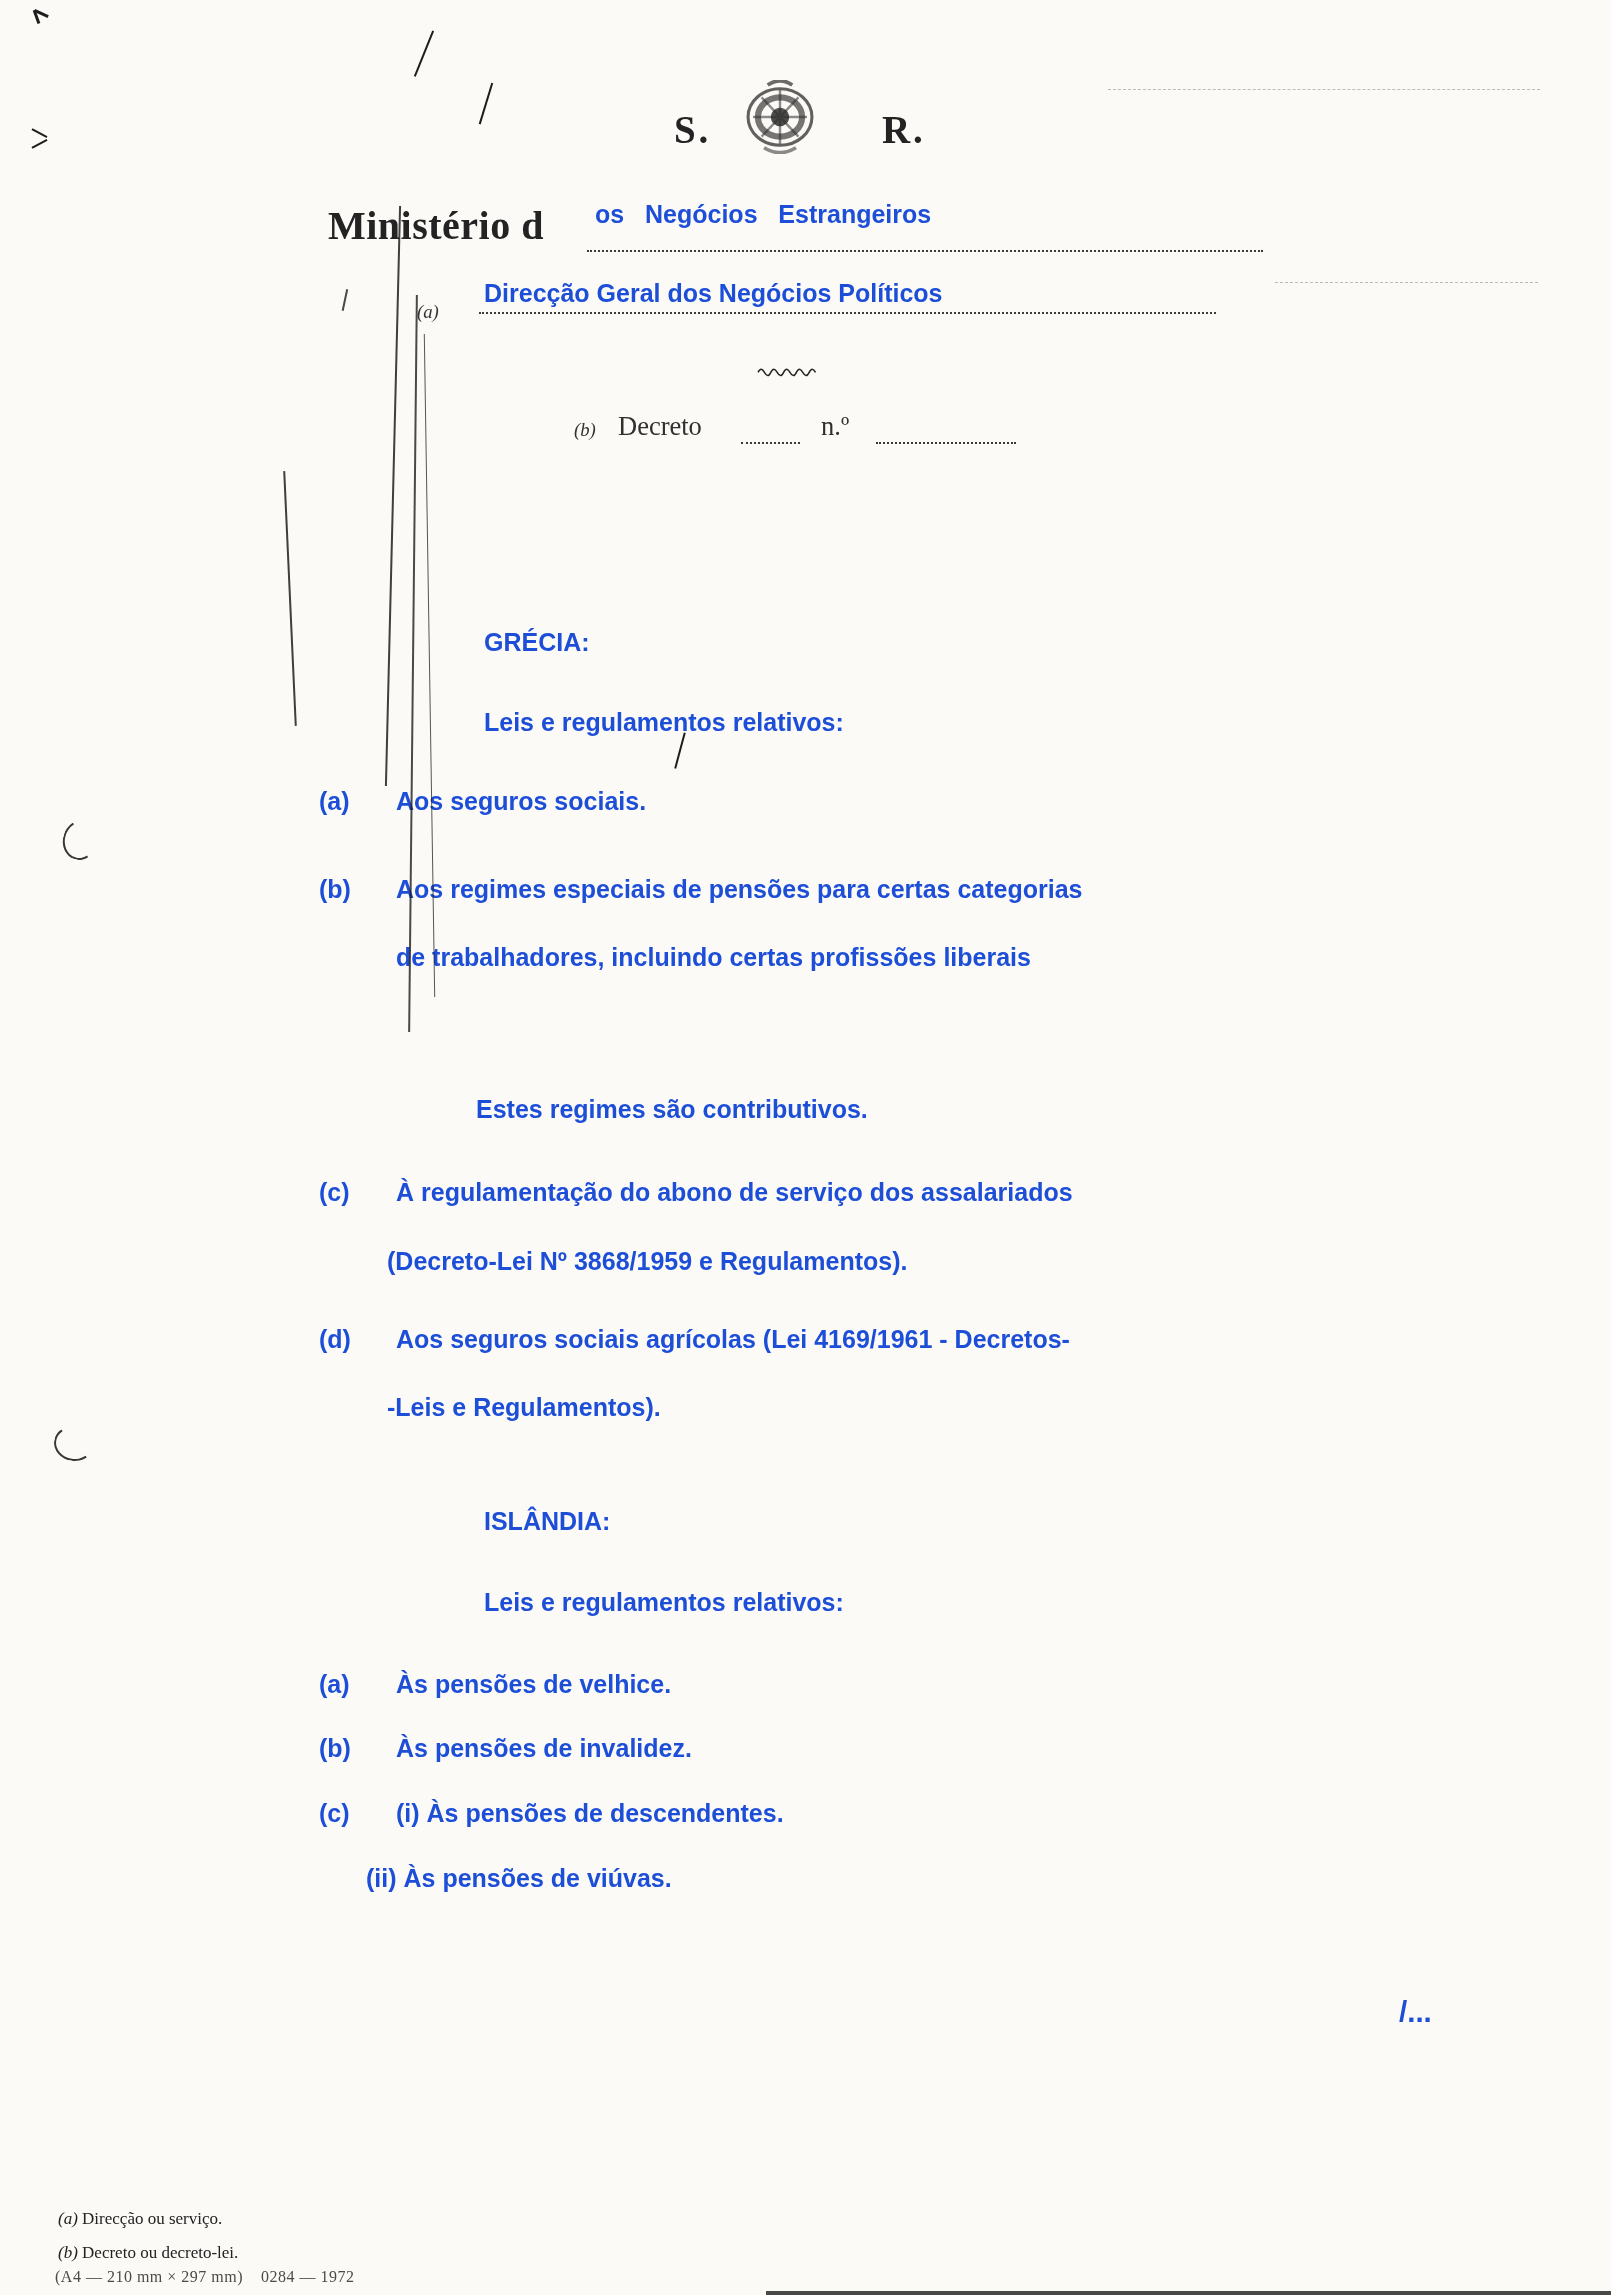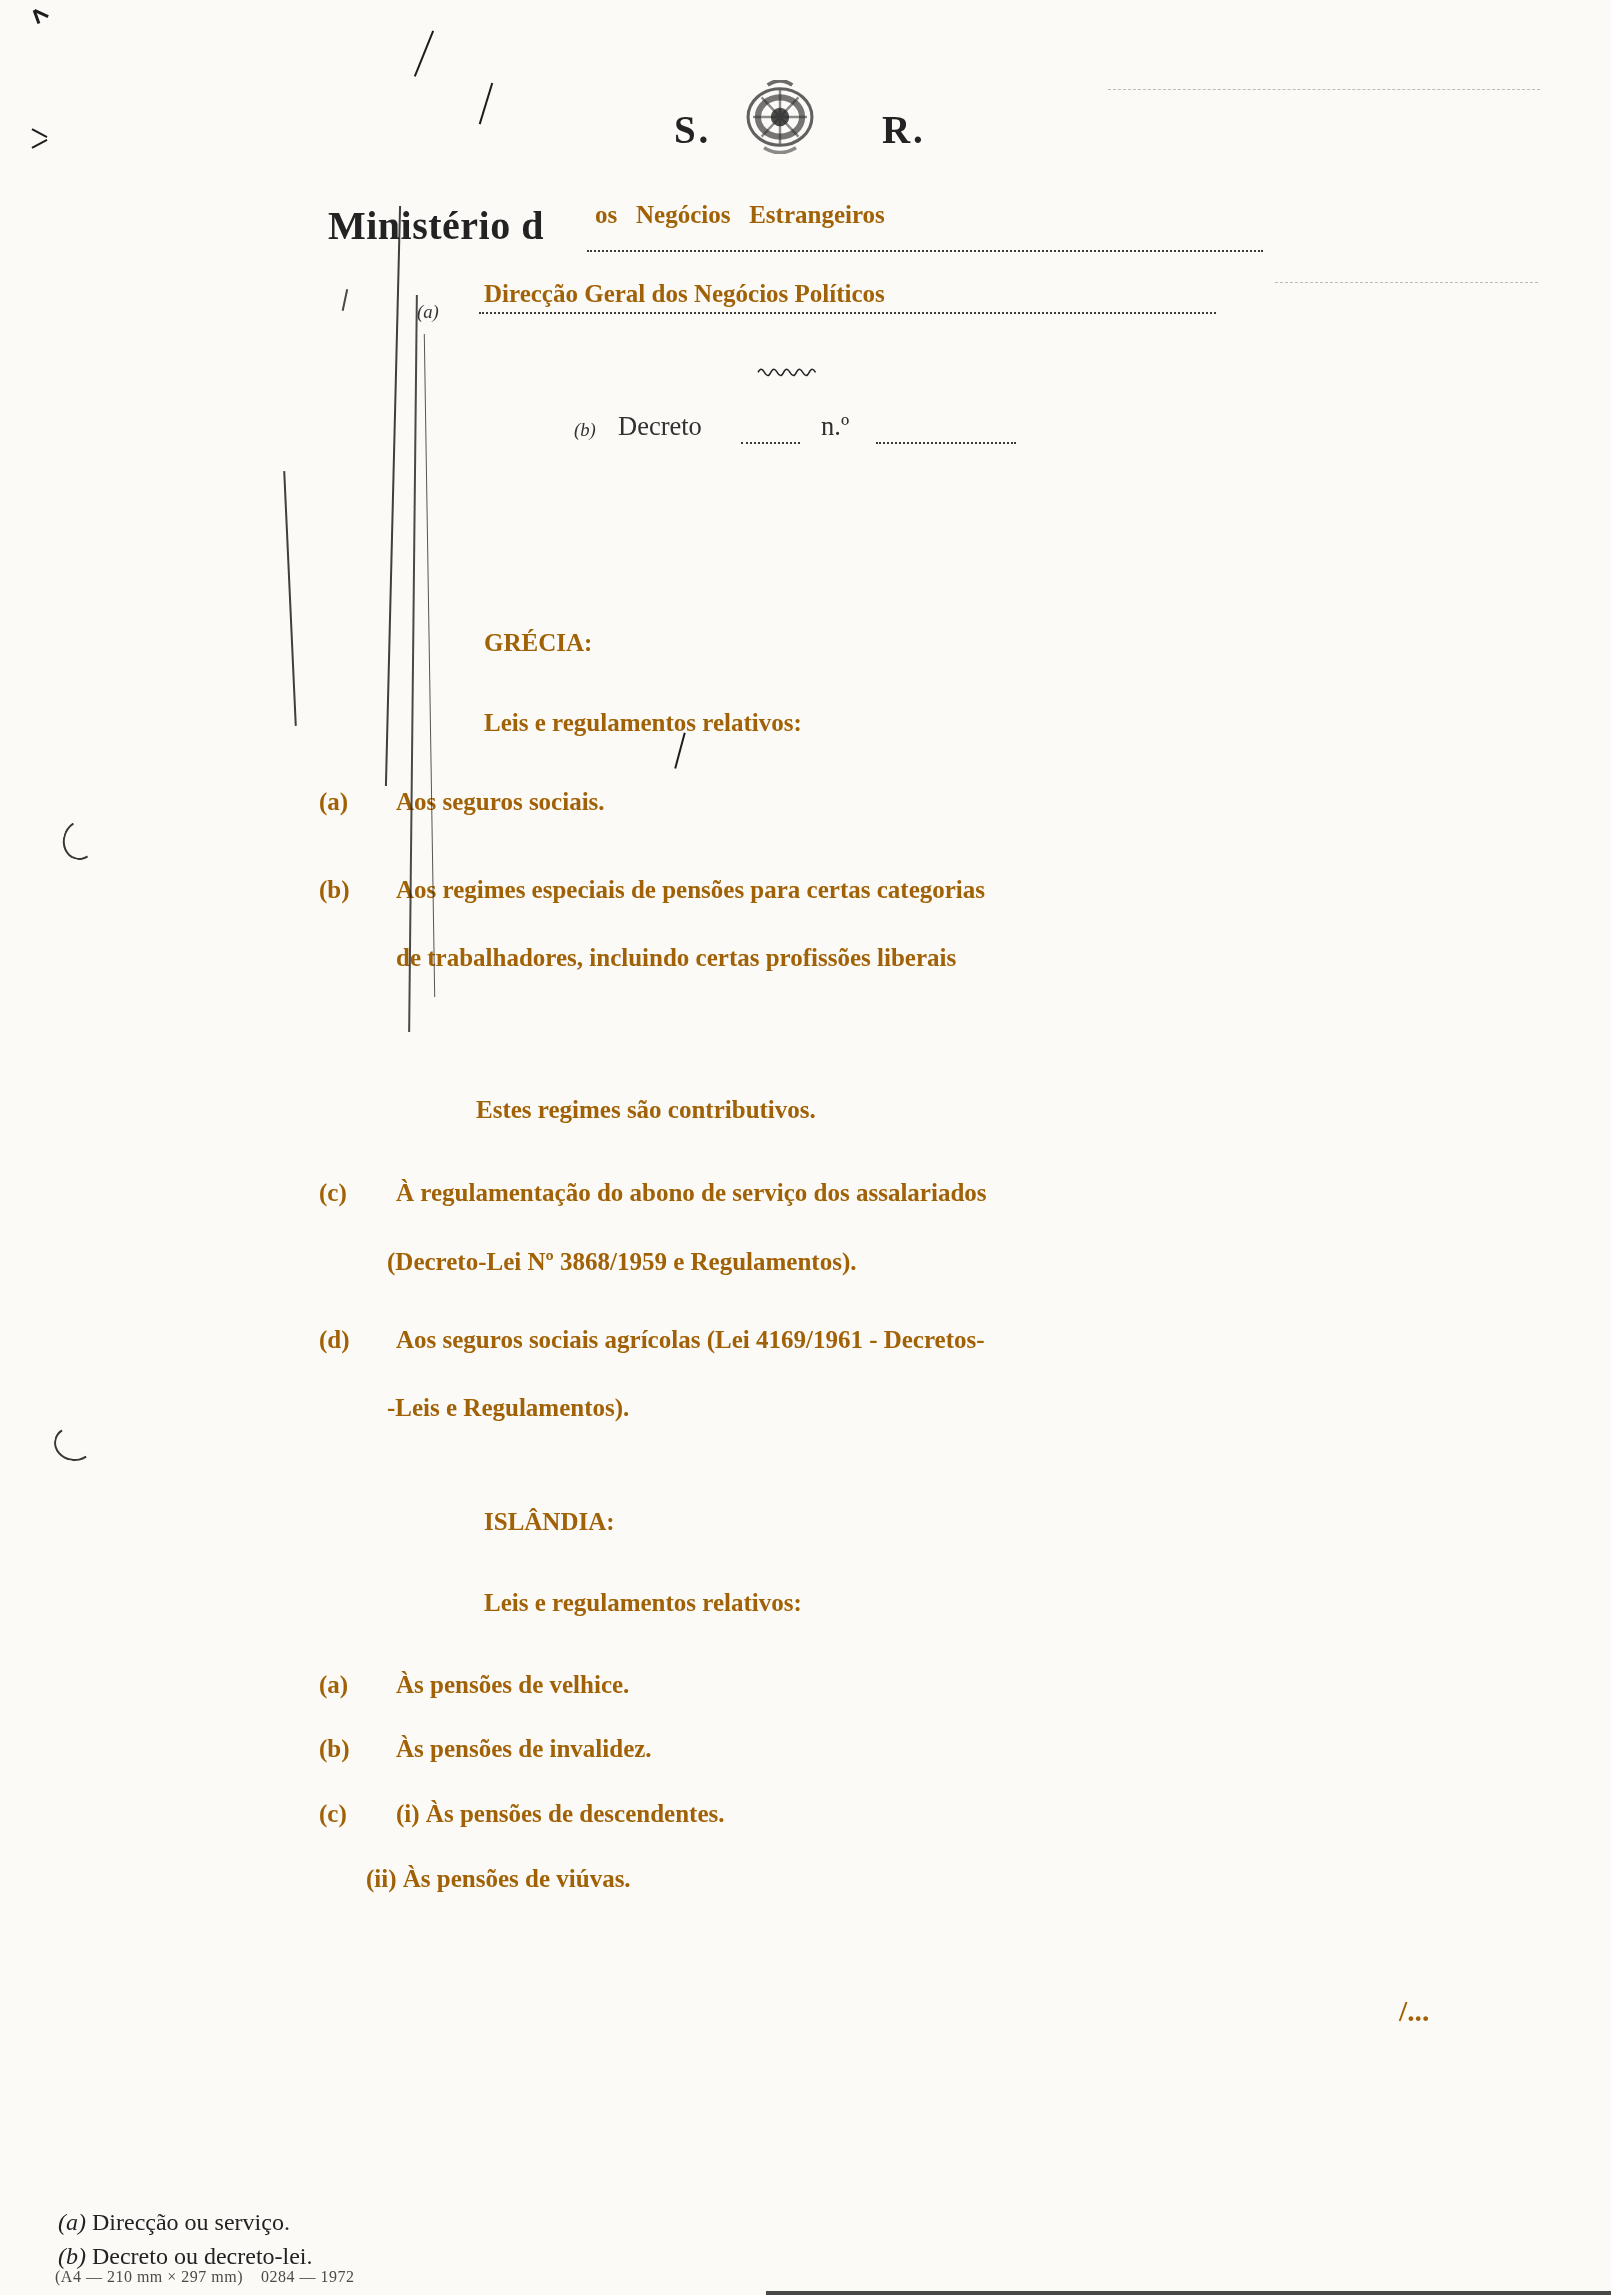--- a/index.html
+++ b/index.html
@@ -7,41 +7,41 @@
     position:relative;
     width:1612px;height:2295px;
     background:#fbfaf6;
     overflow:hidden;
     font-family:"Liberation Mono", monospace;
     color:#1c1c1c;
   }
   
   .tw{
     position:absolute;
-    font-family:Liberation Serif, serif;
+    font-family:Liberation Sans, sans-serif;
     font-weight:700;
     font-size:25px;
     line-height:29.5px;
-    color:#a16207;
+    color:#1d4ed8;
     white-space:pre;
     letter-spacing:0px;
   }
   .tw-big{font-size:29.5px;}
   
   .print{
     position:absolute;
     font-family:"Liberation Serif","DejaVu Serif",serif;
     color:#232323;
     white-space:pre;
   }
   .print-title{font-size:40px;font-weight:700;letter-spacing:0.5px;}
   .print-class{font-size:39px;font-weight:700;letter-spacing:2.9px;}
   .print-form{font-size:26.5px;color:#303030;}
   .print-small-italic{font-size:18.7px;font-style:italic;color:#333;}
-  .print-foot{font-size:24px;color:#222;}
+  .print-foot{font-size:17px;color:#222;}
   .print-foot .fn-marker{font-style:italic;}
   .print-code{font-size:16px;color:#4a4a48;letter-spacing:0.5px;}
   
   .dotted-rule{position:absolute;border-bottom:2px dotted #3a3a3a;height:0;}
   .dash-faint{position:absolute;border-bottom:1.5px dashed #9a9a96;height:0;opacity:.65;}
   
   .artifact{position:absolute;background:#1d1d1d;}
   .arc-mark{position:absolute;border:2.5px solid #222;border-color:transparent transparent #222 #222;border-radius:50%;background:none;}
   .svgwrap{position:absolute;}
 </style>

